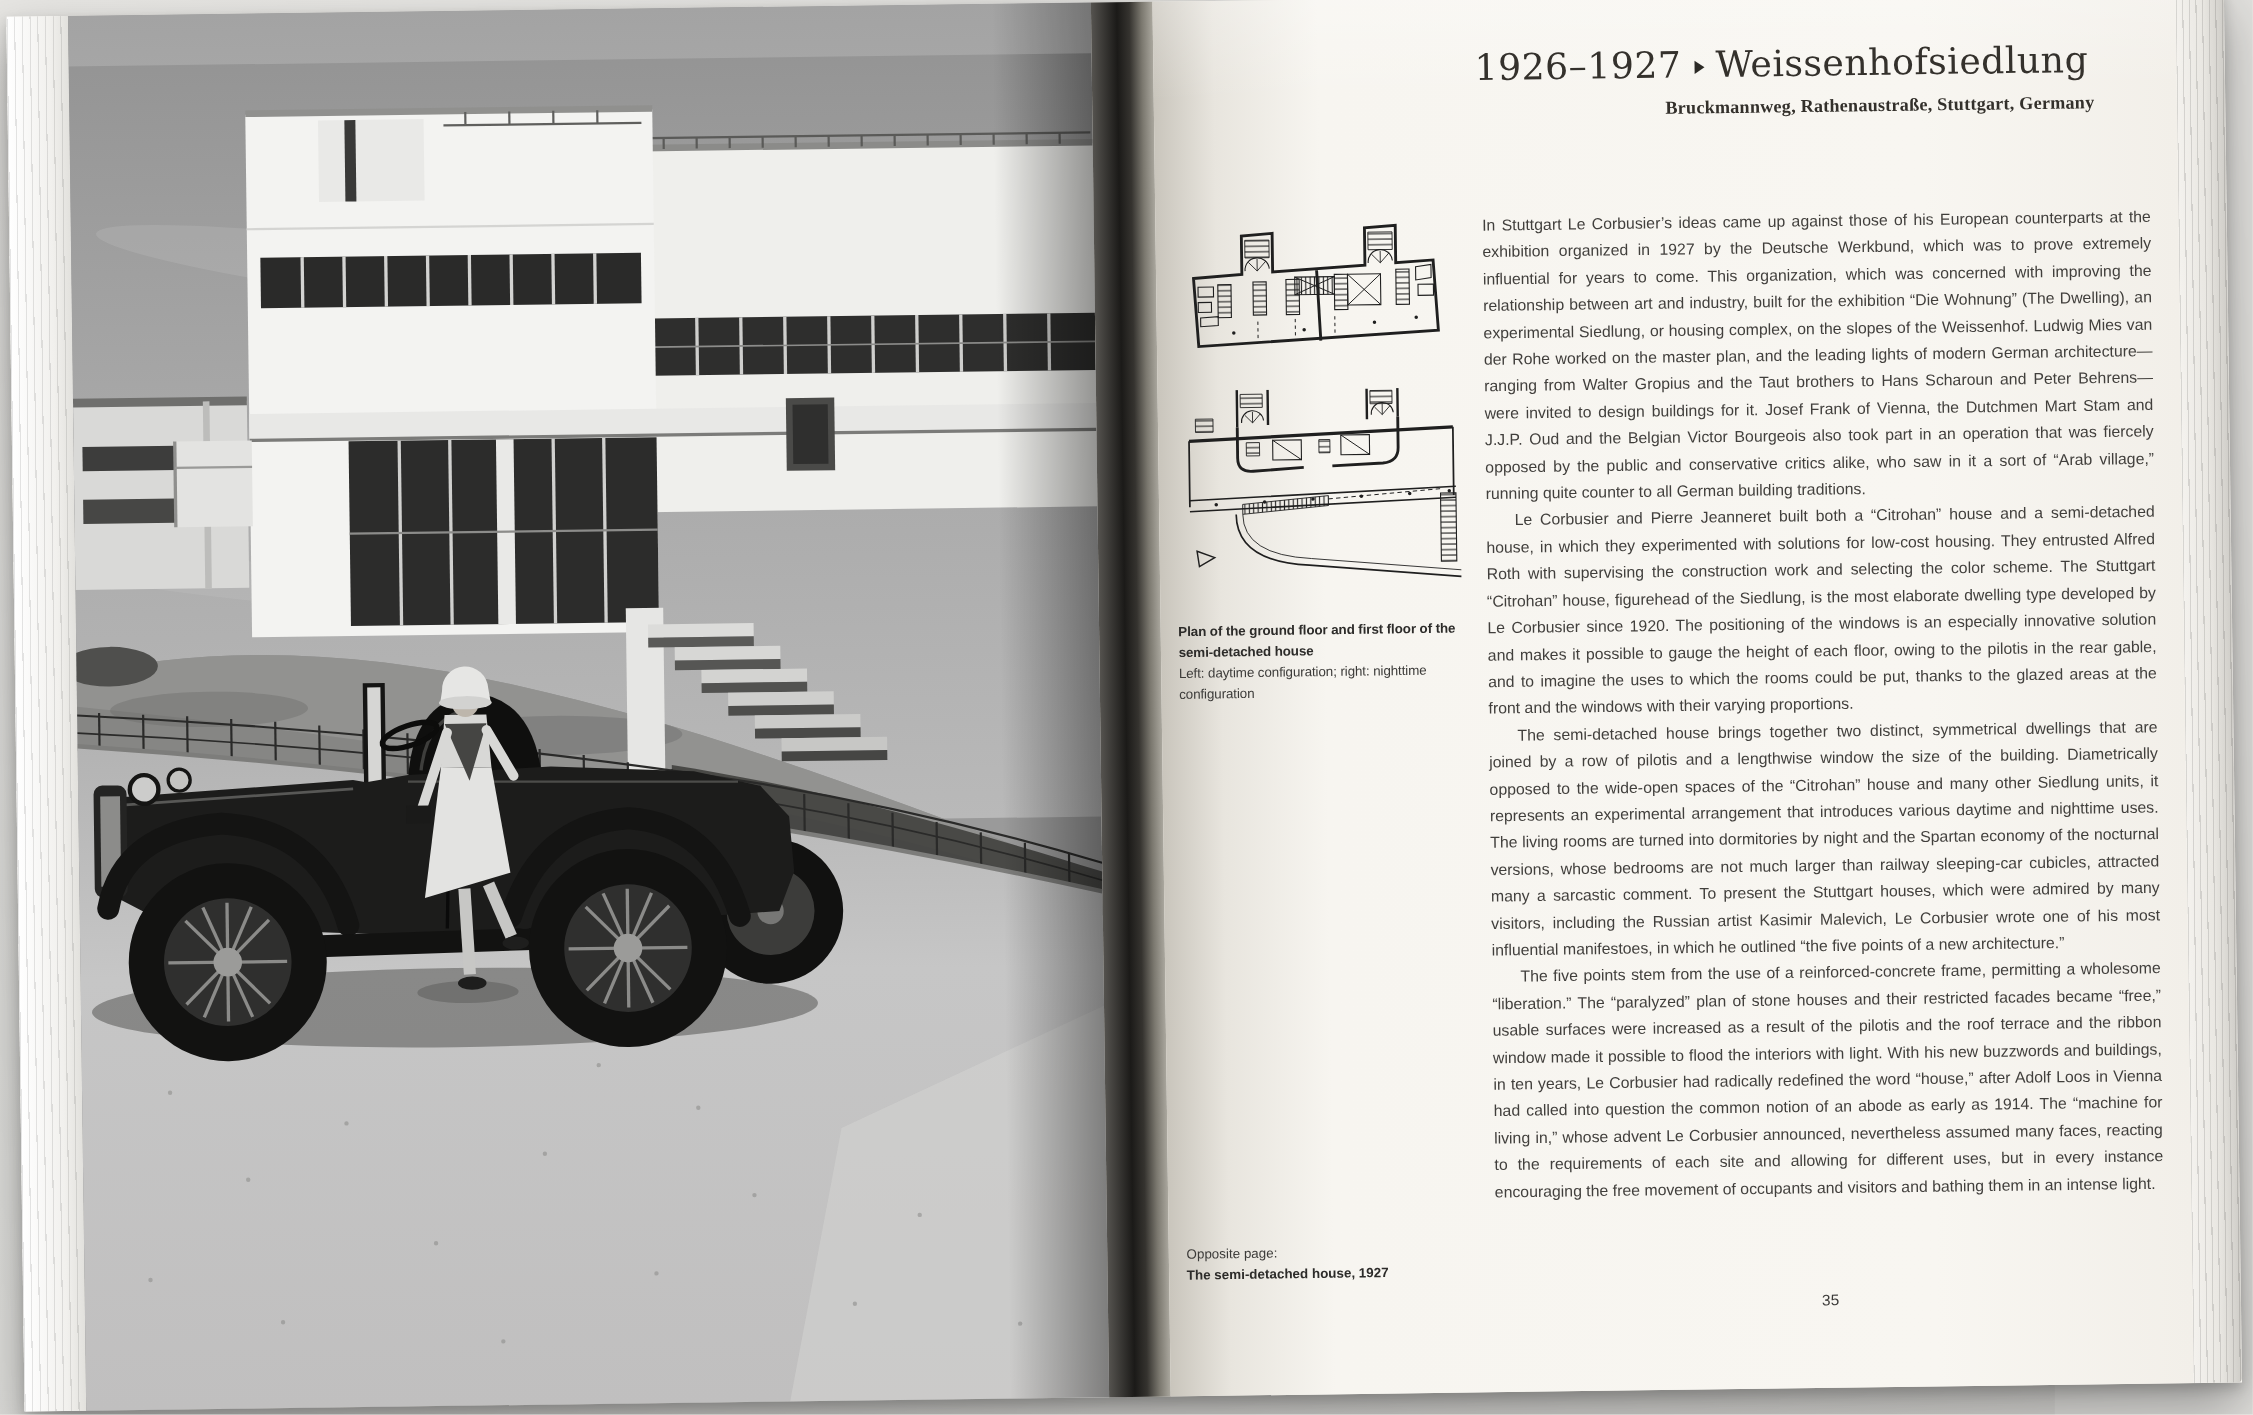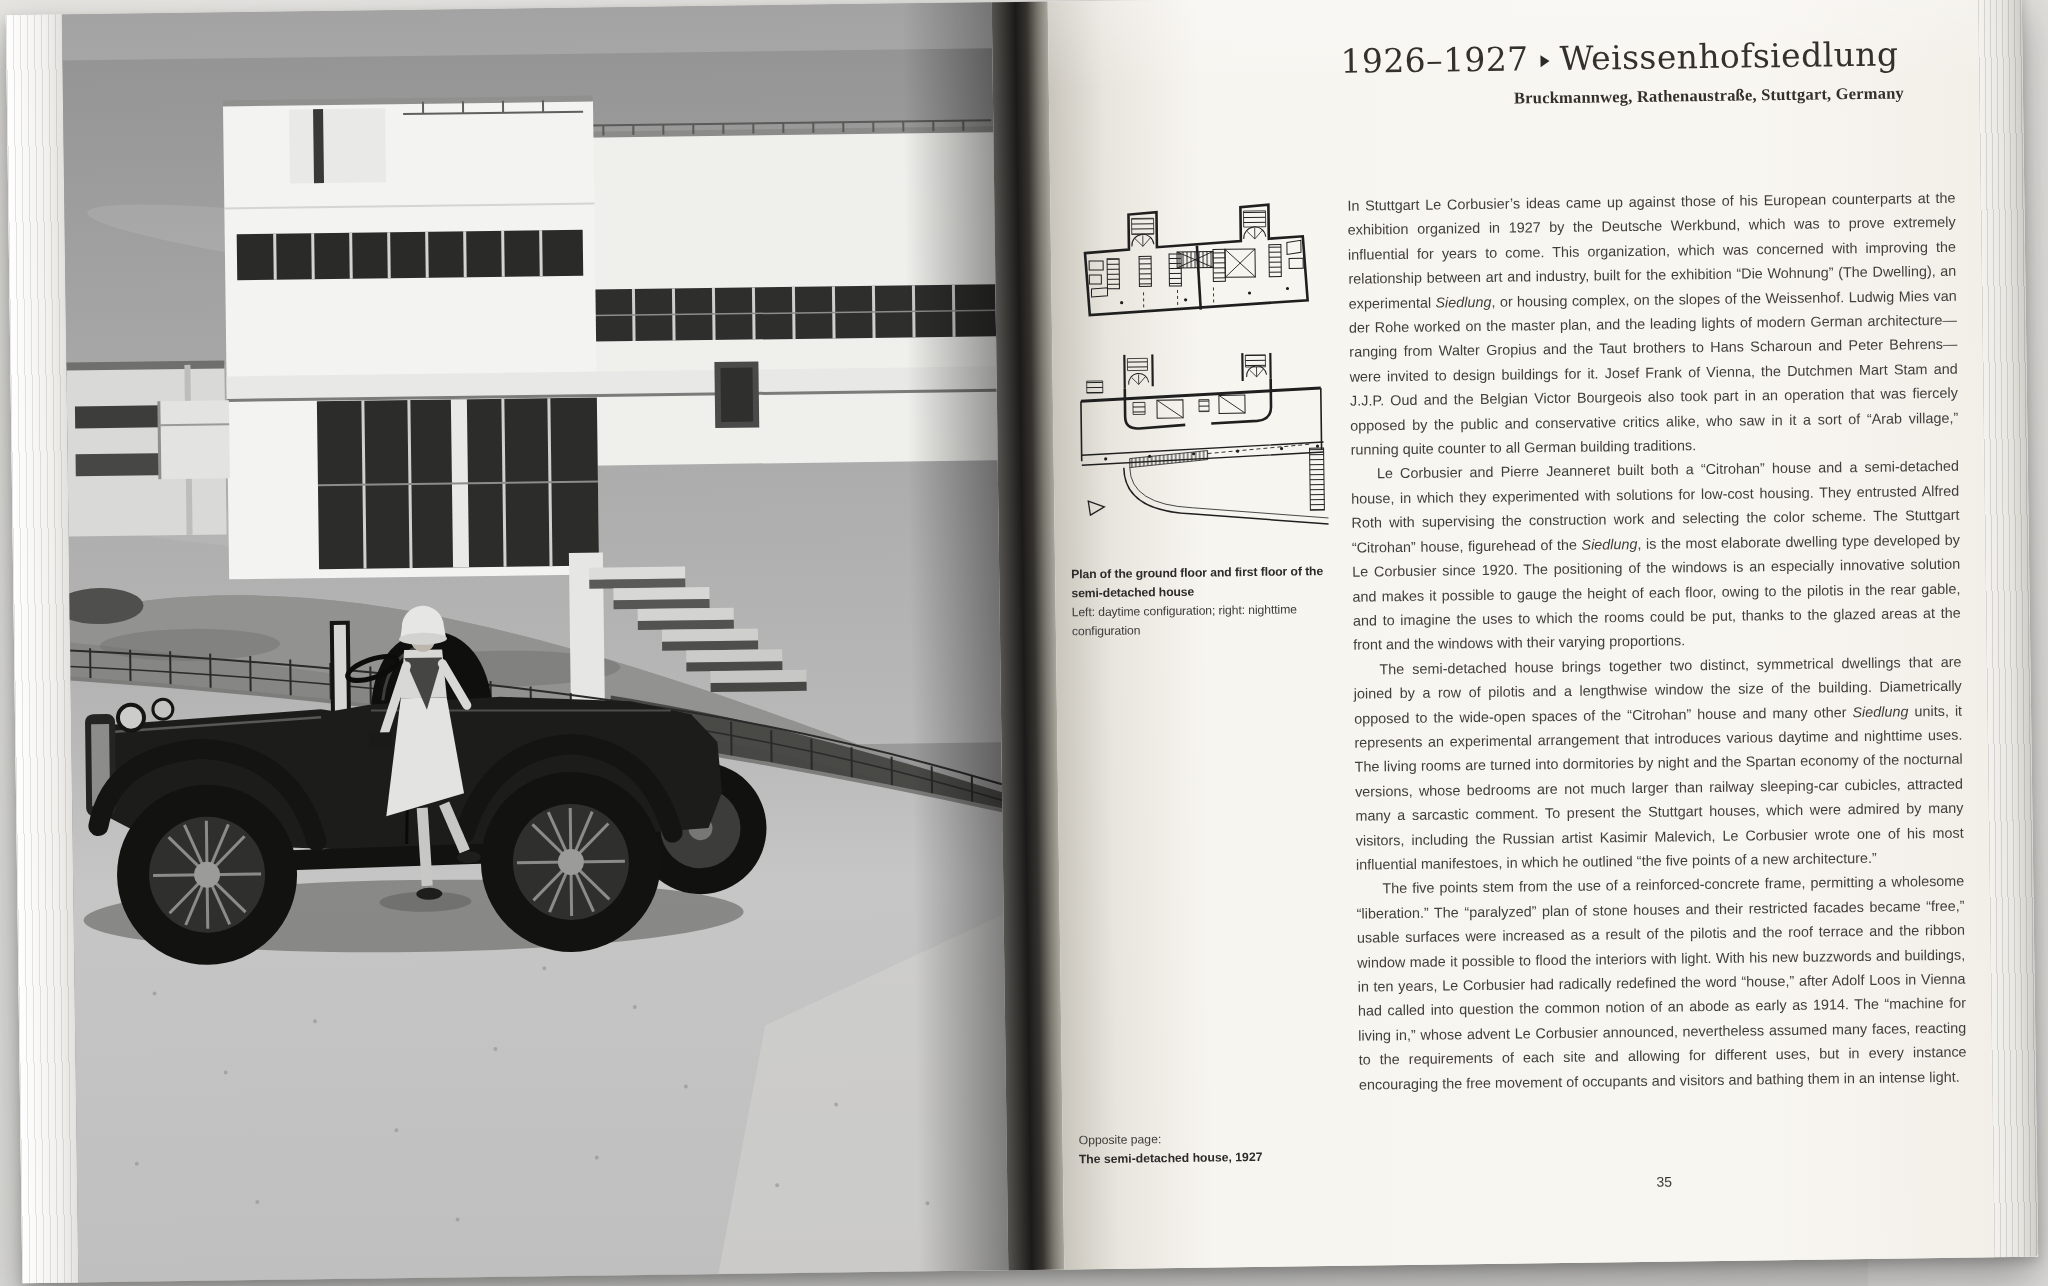--- a/index.html
+++ b/index.html
@@ -53,21 +53,21 @@
     font-size:12.2px;line-height:1.55;color:#3c3b39;letter-spacing:-0.1px;}
   .plan-cap .b{font-weight:bold;color:#2c2b29;}
   .opp-cap{position:absolute;left:16px;top:1130px;width:300px;
     font-size:12.2px;line-height:1.55;color:#3c3b39;}
   .opp-cap .b{font-weight:bold;color:#2c2b29;}
   
   .body-col{position:absolute;left:297px;top:196px;width:608px;
     font-size:14.4px;line-height:24.4px;text-align:justify;color:#413f3c;}
   .body-col p{margin:0;}
   .body-col p + p{text-indent:26px;}
-  .body-col .it{font-style:italic;}
+  .body-col .it{}
   .pageno{position:absolute;left:297px;top:1180px;width:608px;text-align:center;
     font-size:14px;color:#3a3937;}
 </style>
 </head>
 <body>
 
 <div class="scene">
   <div class="book">
 
     <div class="edge-left"></div>

